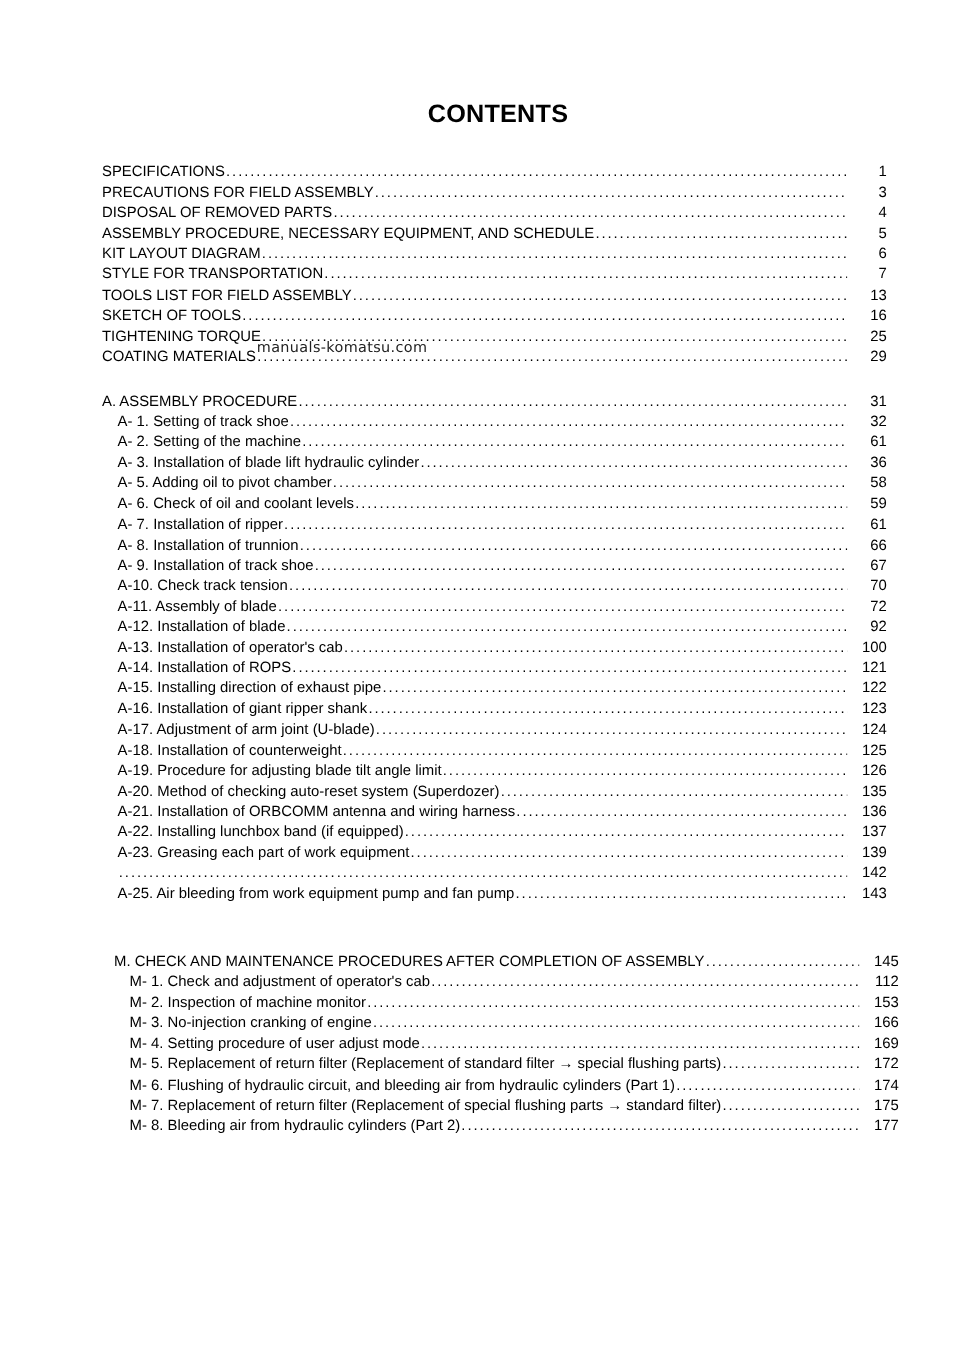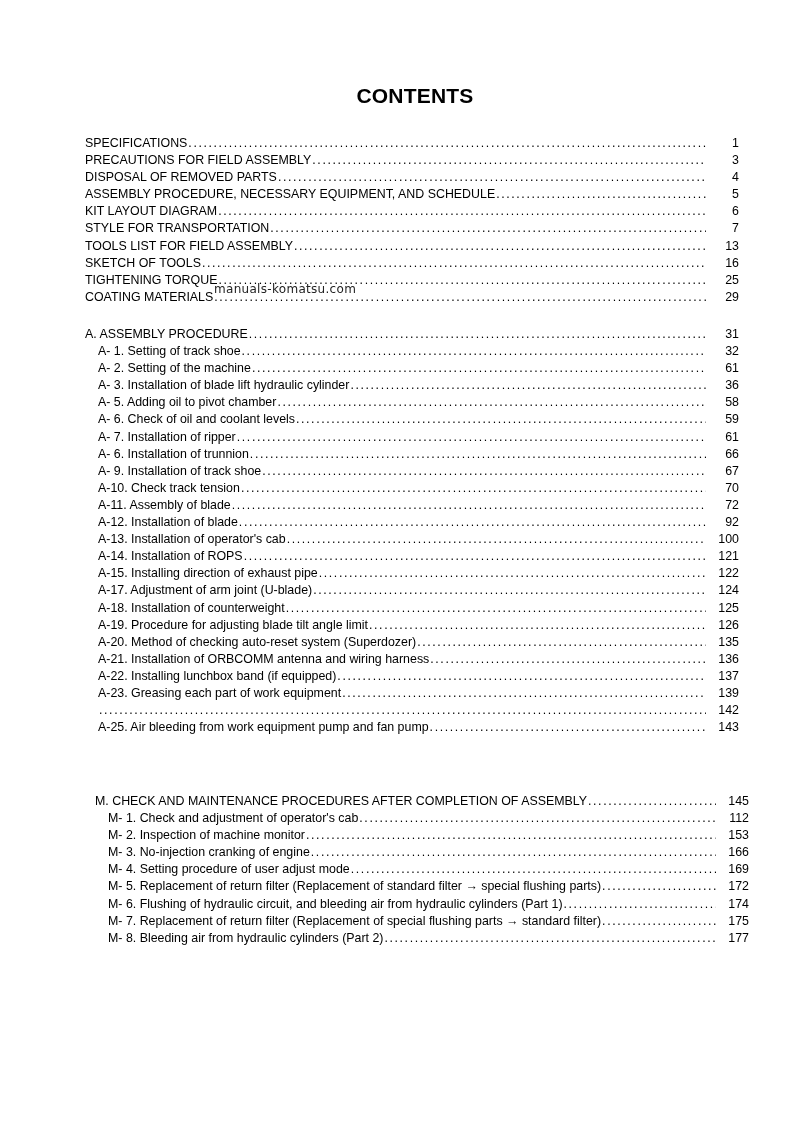--- a/index.html
+++ b/index.html
@@ -105,21 +105,21 @@
       <span class="label">A-  6. Check of oil and coolant levels</span>
       <span class="dots"></span>
       <span class="page">59</span>
     </div>
   <div class="row sub">
       <span class="label">A-  7. Installation of ripper</span>
       <span class="dots"></span>
       <span class="page">61</span>
     </div>
   <div class="row sub">
-      <span class="label">A-  6. Installation of trunnion</span>
+      <span class="label">A-  8. Installation of trunnion</span>
       <span class="dots"></span>
       <span class="page">66</span>
     </div>
   <div class="row sub">
       <span class="label">A-  9. Installation of track shoe</span>
       <span class="dots"></span>
       <span class="page">67</span>
     </div>
   <div class="row sub">
       <span class="label">A-10. Check track tension</span>
@@ -145,20 +145,25 @@
       <span class="label">A-14. Installation of ROPS</span>
       <span class="dots"></span>
       <span class="page">121</span>
     </div>
   <div class="row sub">
       <span class="label">A-15. Installing direction of exhaust pipe</span>
       <span class="dots"></span>
       <span class="page">122</span>
     </div>
   <div class="row sub">
+      <span class="label">A-16. Installation of giant ripper shank</span>
+      <span class="dots"></span>
+      <span class="page">123</span>
+    </div>
+  <div class="row sub">
       <span class="label">A-17. Adjustment of arm joint (U-blade)</span>
       <span class="dots"></span>
       <span class="page">124</span>
     </div>
   <div class="row sub">
       <span class="label">A-18. Installation of counterweight</span>
       <span class="dots"></span>
       <span class="page">125</span>
     </div>
   <div class="row sub">

